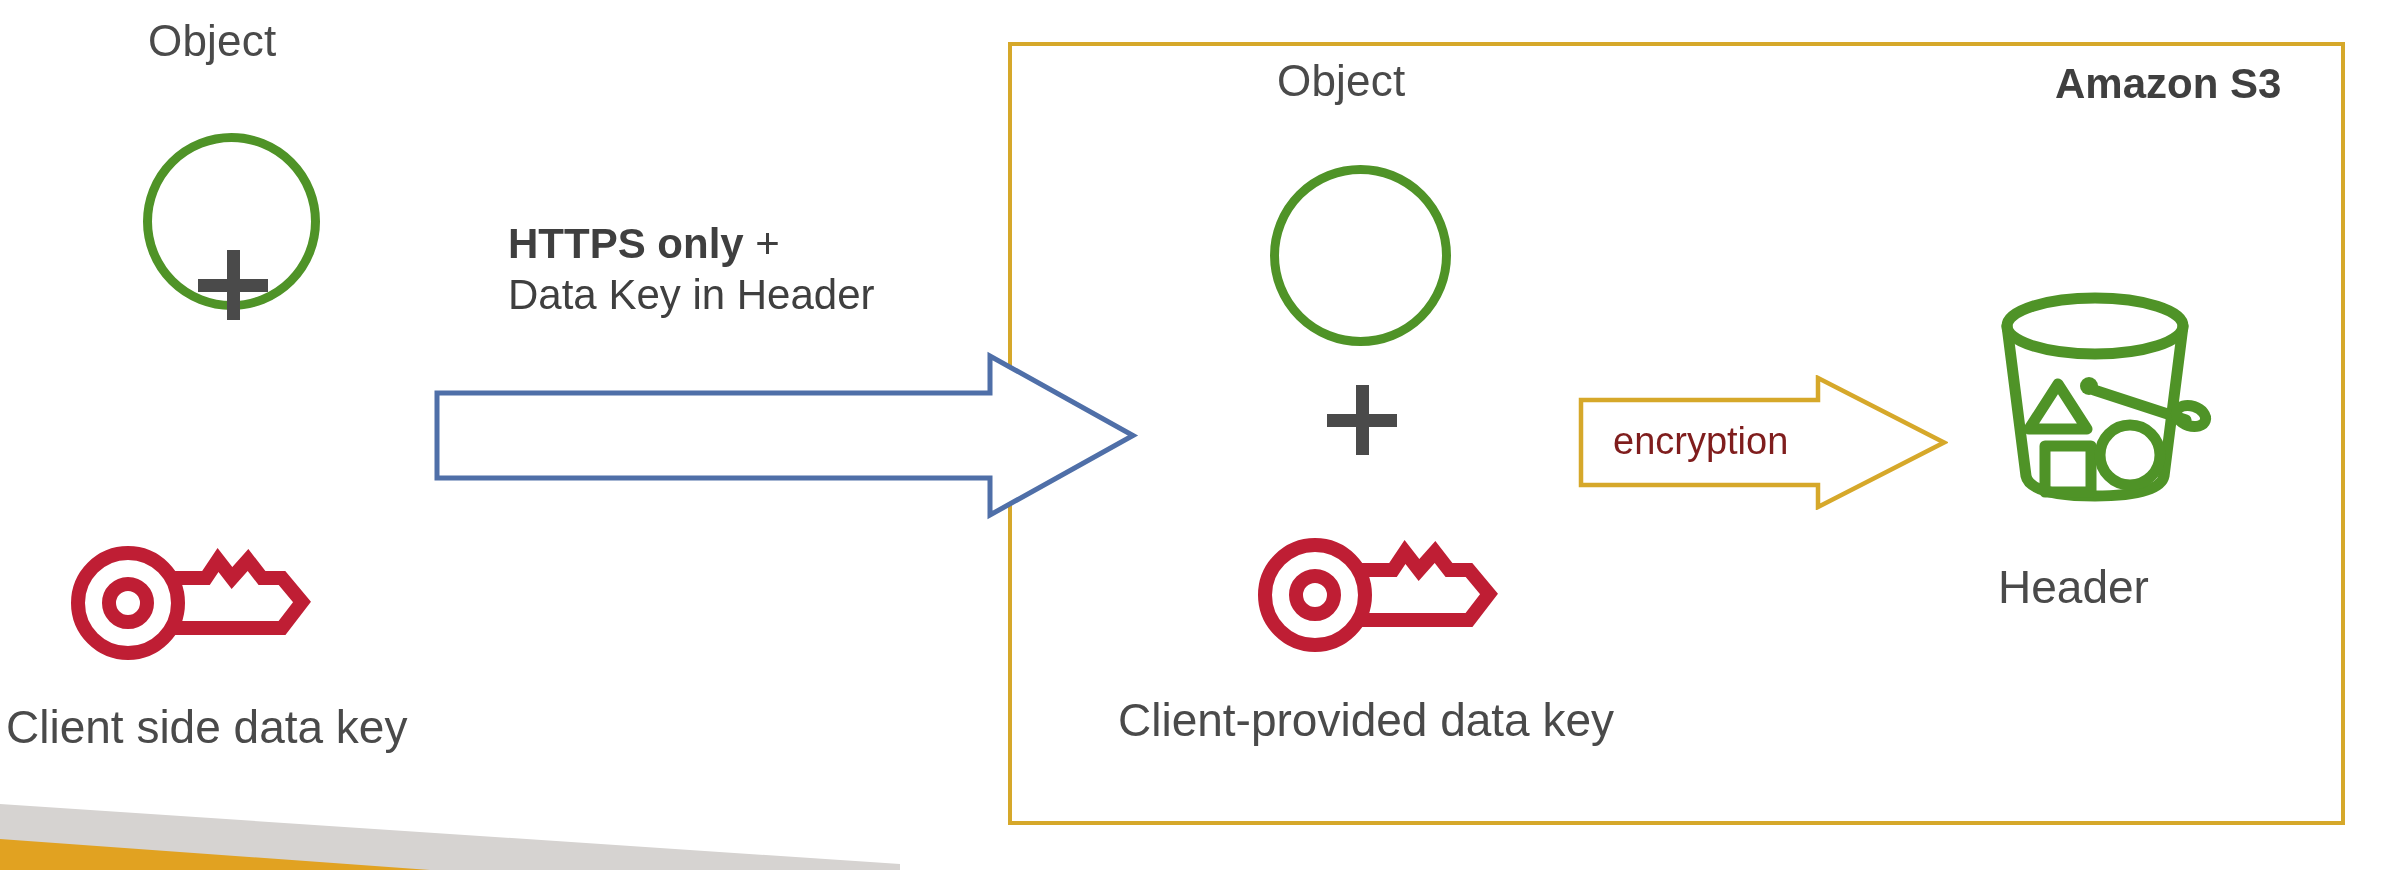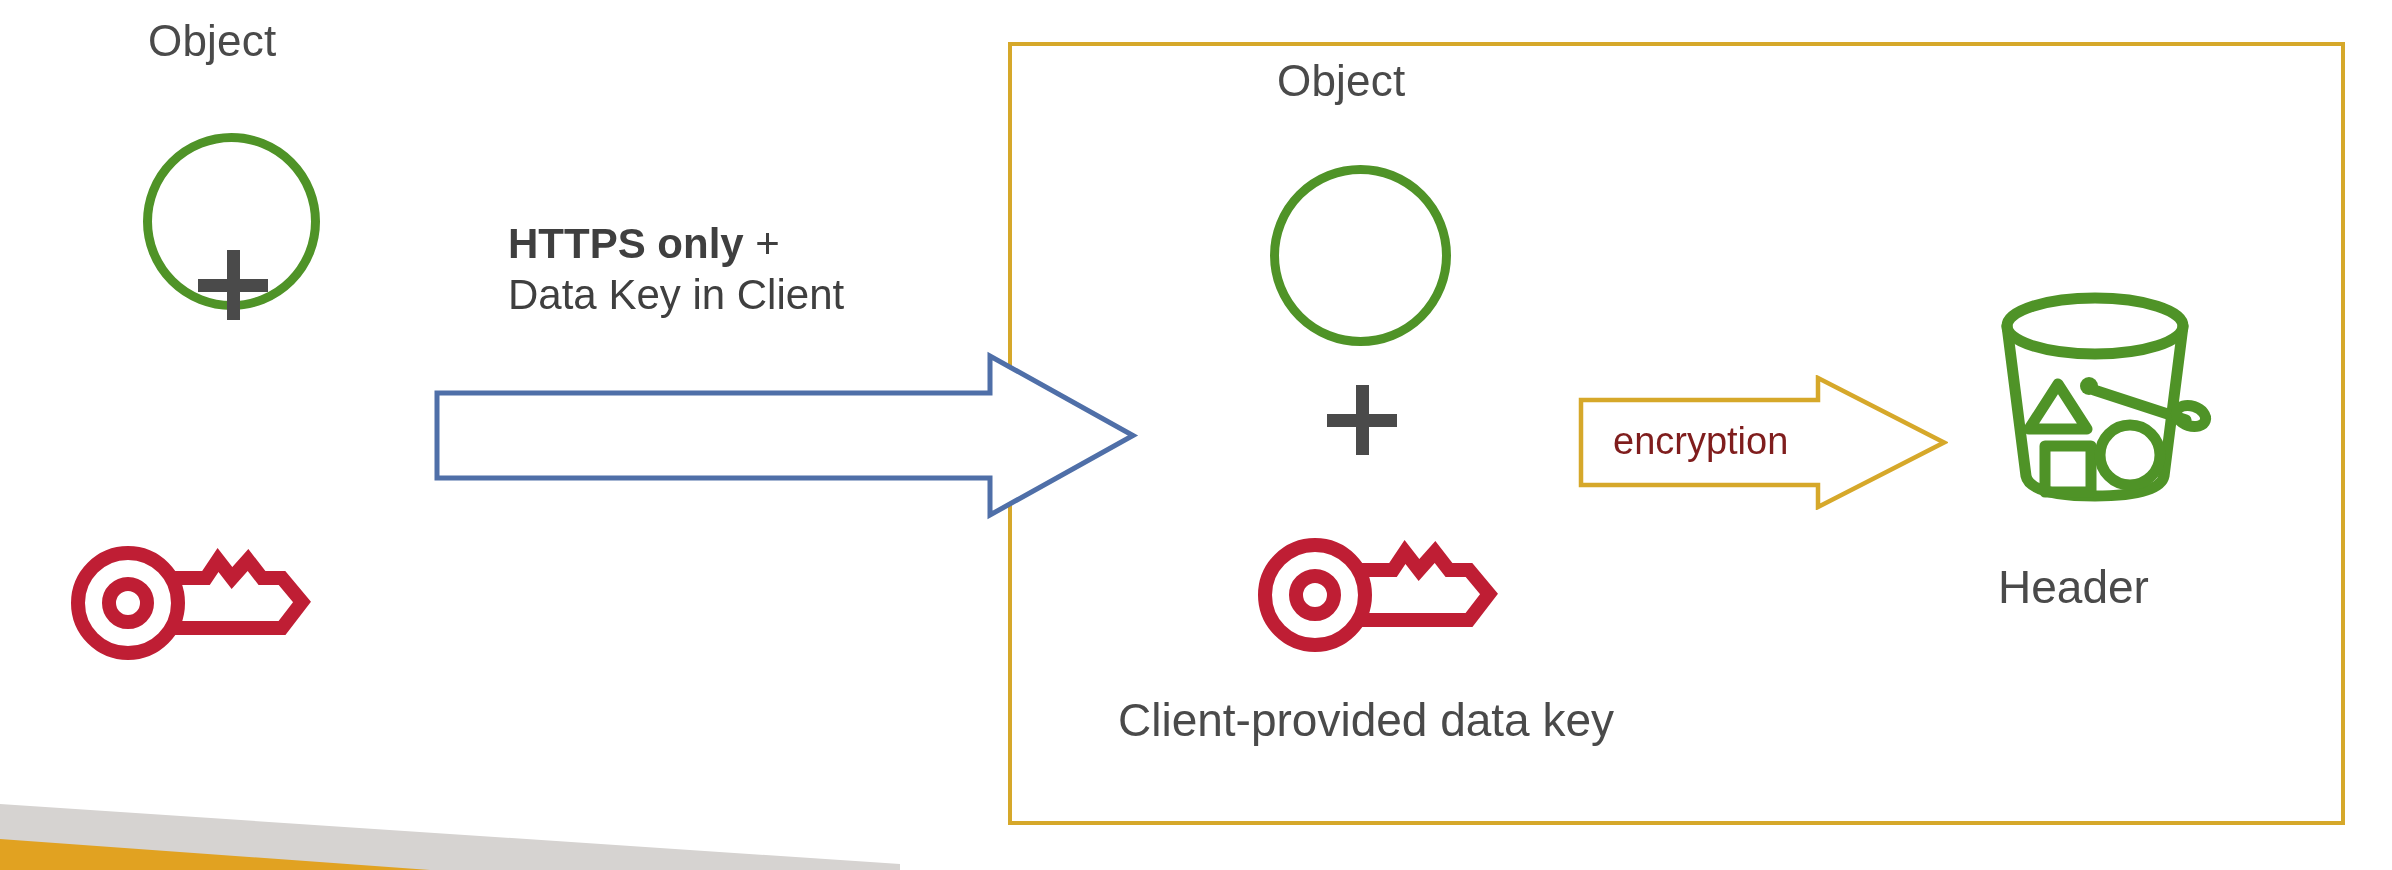--- a/index.html
+++ b/index.html
@@ -83,46 +83,48 @@
   
   .wedge { pointer-events: none; }
 </style>
 </head>
 <body>
 
 <div id="canvas">
 
   <div class="abs s3-box" style="left:1008px; top:42px; width:1337px; height:783px;"></div>
 
+  <div class="abs label-brand" style="left:2055px; top:60px;">Amazon S3</div>
 
   <div class="abs label-obj" style="left:148px; top:16px;">Object</div>
 
   <div class="abs obj-circle" style="left:143px; top:133px; width:177px; height:177px; border-width:9px;"></div>
 
   <div class="abs plus-wrap" style="left:197px; top:250px; top:248px; left:197px; transform:translate(0,0); left:198px; top:250px;">
     <div class="plus-h" style="top:29px;"></div>
     <div class="plus-v"></div>
   </div>
 
   <div class="abs" style="left:66px; top:528px; width:250px; height:150px;">
     <svg width="250" height="150" viewBox="0 0 250 150" aria-hidden="true">
       <g fill="none" stroke="#bf1e34" stroke-width="14" stroke-linejoin="miter" stroke-linecap="butt">
         <circle cx="62" cy="75" r="50"></circle>
         <circle cx="62" cy="75" r="19"></circle>
         <path d="M108 50 L140 50 L152 32 L166 50 L182 32 L196 50 L216 50 L236 74 L216 100 L108 100"></path>
       </g>
     </svg>
   </div>
 
+  <div class="abs label-caption" style="left:6px; top:700px;">Client side data key</div>
 
   <div class="abs annot" style="left:508px; top:218px;">
     <div>
       <span class="bold">HTTPS only</span><span class="reg"> +</span>
     </div>
-    <div class="reg">Data Key in Client</div>
+    <div class="reg">Data Key in Header</div>
   </div>
 
   <div class="abs" style="left:430px; top:348px; width:710px; height:175px;">
     <svg width="710" height="175" viewBox="0 0 710 175" aria-hidden="true">
       <path d="M7 45 L560 45 L560 8 L703 87.5 L560 167 L560 130 L7 130 Z" fill="#ffffff" stroke="#4f6fa8" stroke-width="5" stroke-linejoin="miter"></path>
     </svg>
   </div>
 
   <div class="abs label-obj" style="left:1277px; top:56px;">Object</div>
 

